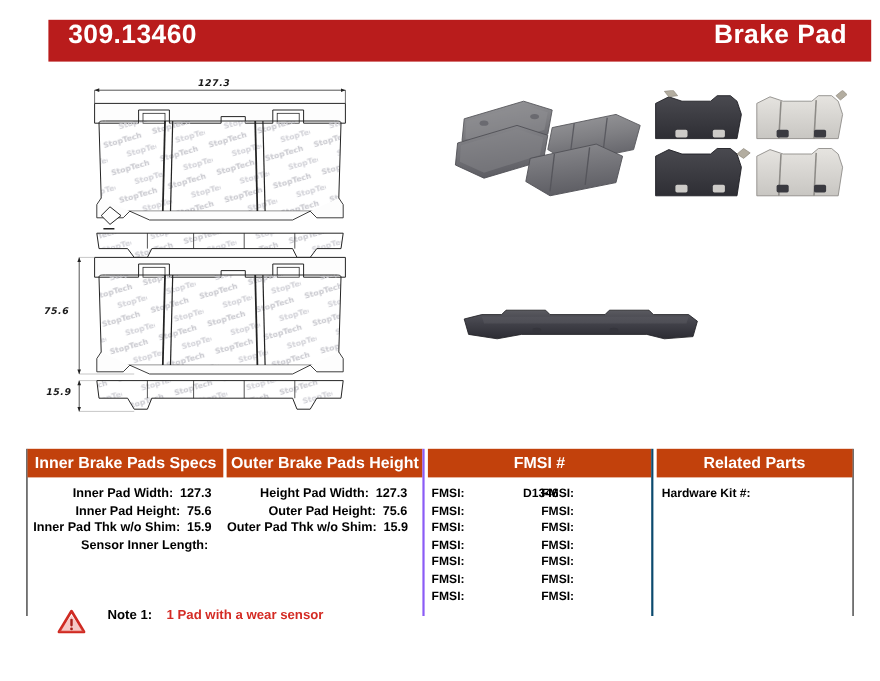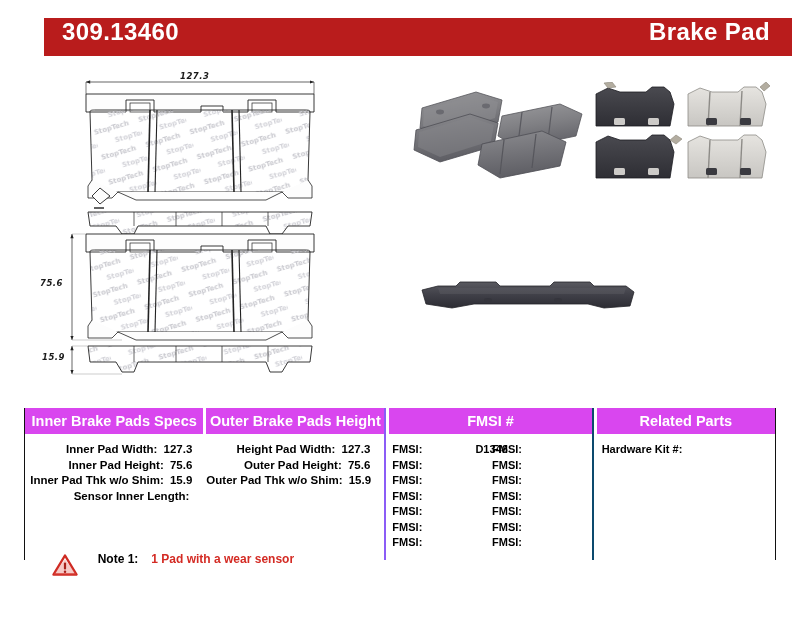--- a/index.html
+++ b/index.html
@@ -101,21 +101,21 @@
     box-sizing: border-box;
     height: 100%;
   }
   .col-inner    { width: 182px; }
   .col-outer    { width: 178px; }
   .col-fmsi     { width: 208px; border-left: 2px solid #8b5cf6; }
   .col-related  { width: 184px; border-left: 2px solid #0c4a6e; }
 
   .col-head {
     height: 26px;
-    background: #d946ef;
+    background: #c2410c;
     color: #ffffff;
     font-size: 14.5px;
     font-weight: bold;
     display: flex;
     align-items: center;
     justify-content: center;
     white-space: nowrap;
   }
   .col-head.gap-right { margin-right: 3px; }
   .col-head.gap-left  { margin-left: 3px; }

